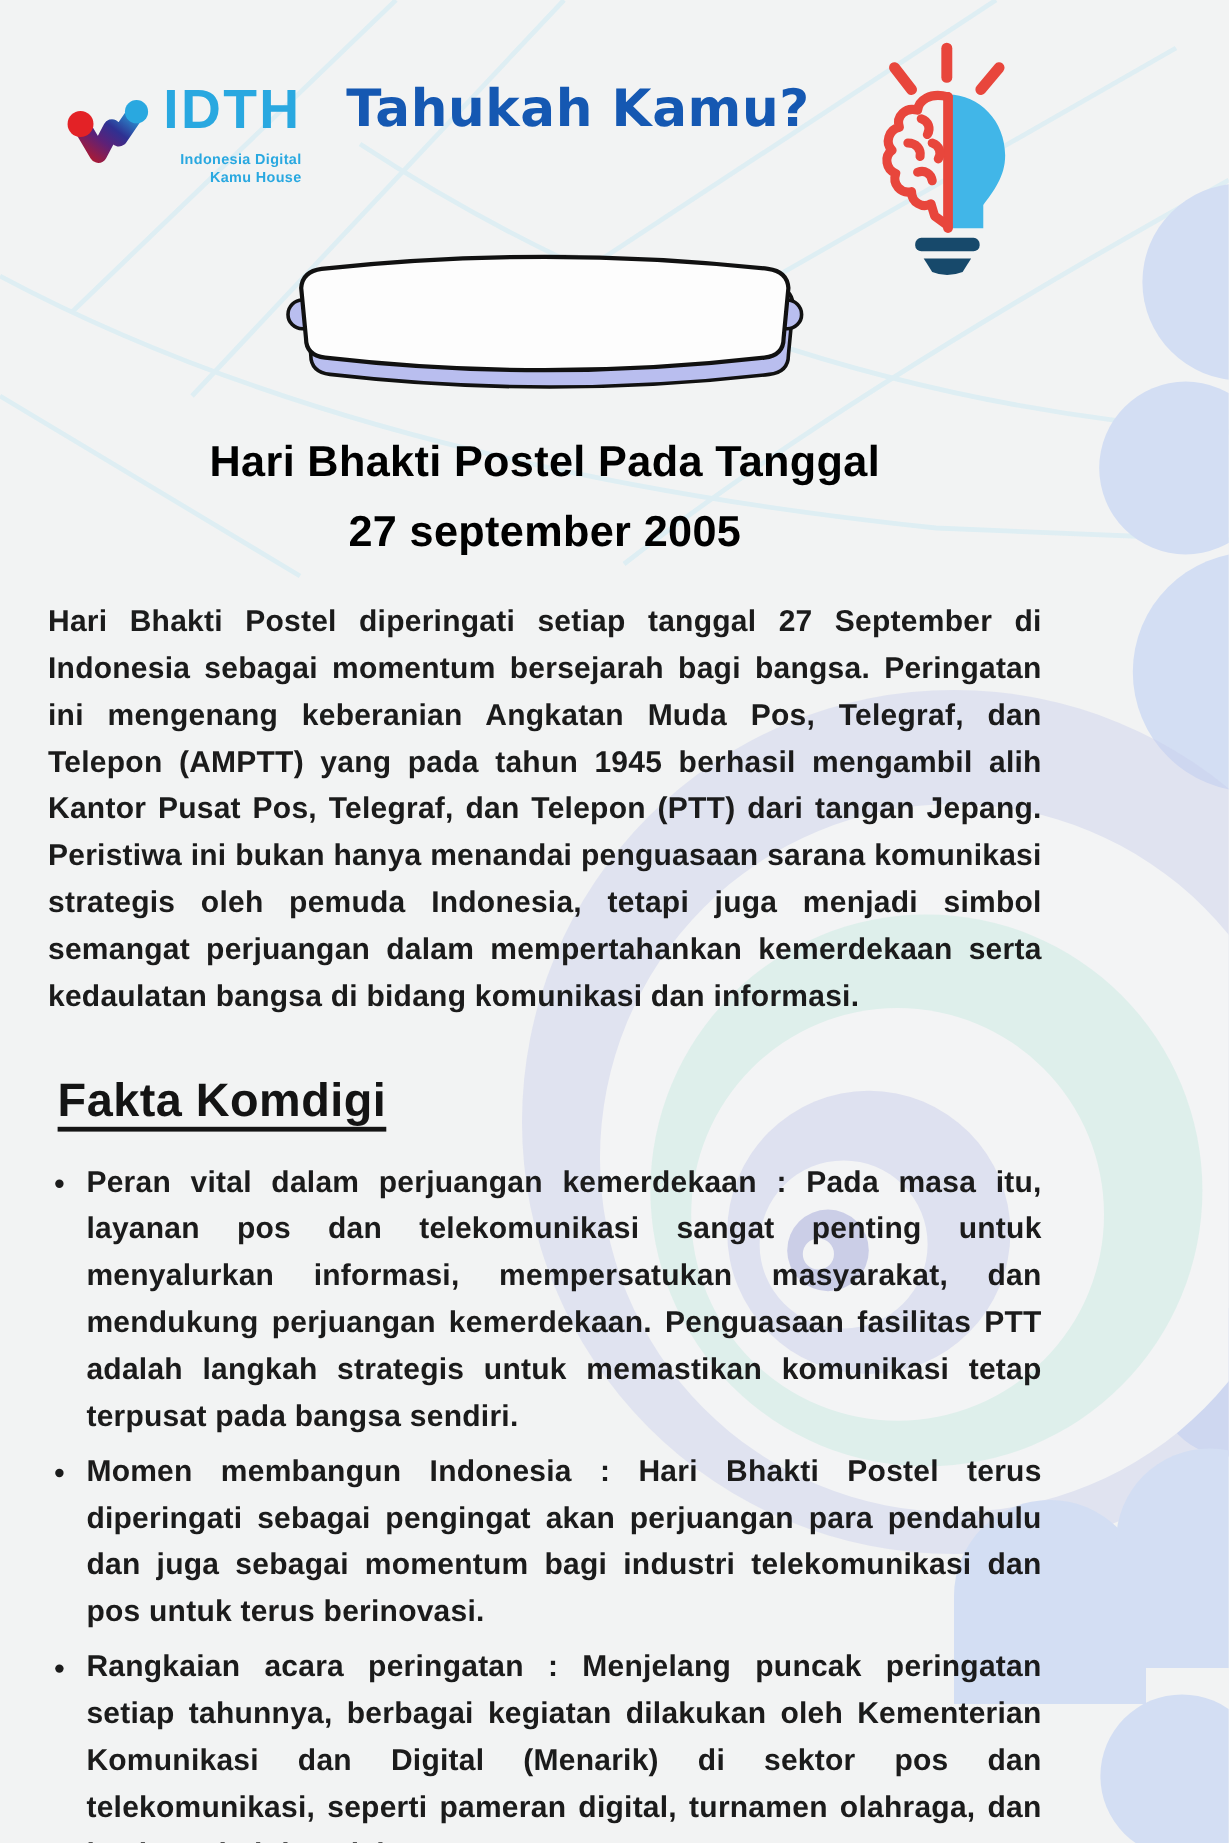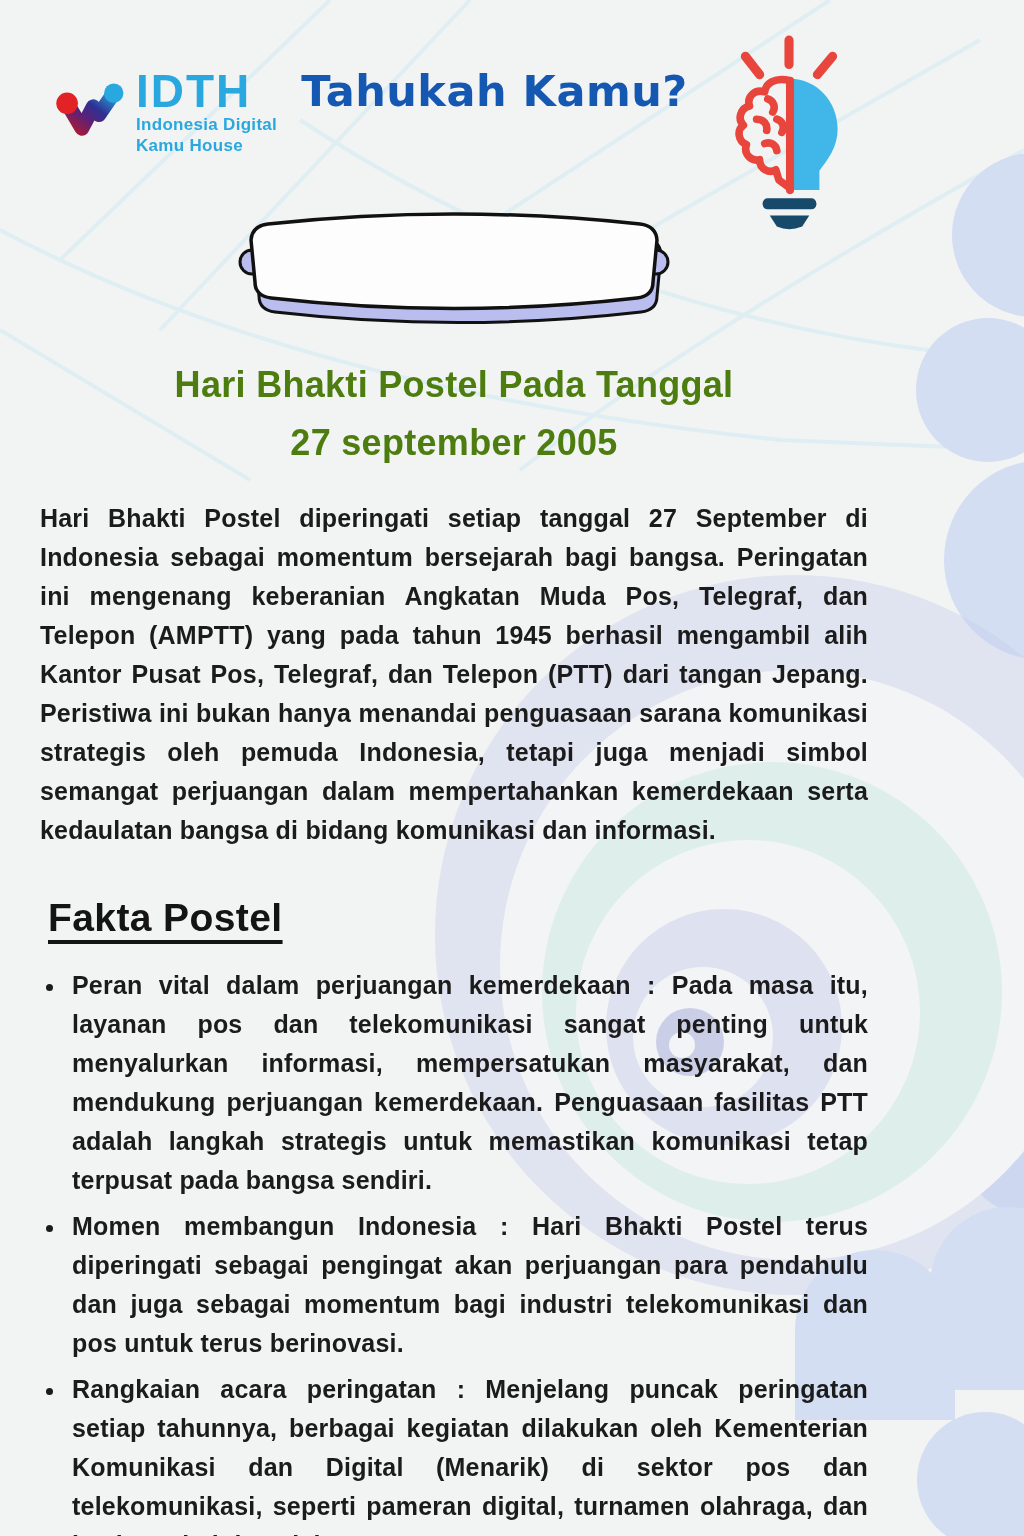--- a/index.html
+++ b/index.html
@@ -32,22 +32,22 @@
     height: 200px;
   }
   .logo-block { display: flex; align-items: flex-start; margin-top: 52px; }
   .logo-mark { width: 78px; height: 66px; margin-right: 6px; margin-top: 6px; }
   .logo-text-col { display: flex; flex-direction: column; }
   .logo-acronym {
     font-size: 46px; font-weight: 800; color: #29a8e0;
     letter-spacing: 2px; line-height: 0.95;
   }
   .logo-tagline {
-    font-size: 17px; font-weight: 700; color: #29a8e0;
-    line-height: 1.25; margin-top: 0; letter-spacing: 0.3px;
+    font-size: 12px; font-weight: 700; color: #29a8e0;
+    line-height: 1.25; margin-top: 12px; letter-spacing: 0.3px; text-align: right;
   }
   .main-title {
     margin-top: 48px;
     font-family: "DejaVu Sans", sans-serif;
     font-size: 43px;
     font-weight: 900;
     color: #1558b2;
     letter-spacing: 0.5px;
     white-space: nowrap;
   }
@@ -70,21 +70,21 @@
     color: #1b6b9e;
     letter-spacing: 0.5px;
   }
 
   
   .heading {
     margin-top: 30px;
     text-align: center;
     font-size: 36px;
     font-weight: 800;
-    color: #4d7c0f;
+    color: #000000;
     line-height: 1.6;
     letter-spacing: 0.3px;
   }
 
   
   .intro {
     margin: 28px 40px 0 40px;
     font-size: 25px;
     font-weight: 700;
     color: #1b1b1b;
@@ -238,21 +238,21 @@
       </svg>
     </div>
 
     <h1 class="heading">
       <span>Hari Bhakti Postel Pada Tanggal</span><br>
       <span>27 september 2005</span>
     </h1>
 
     <p class="intro">Hari Bhakti Postel diperingati setiap tanggal 27 September di Indonesia sebagai momentum bersejarah bagi bangsa. Peringatan ini mengenang keberanian Angkatan Muda Pos, Telegraf, dan Telepon (AMPTT) yang pada tahun 1945 berhasil mengambil alih Kantor Pusat Pos, Telegraf, dan Telepon (PTT) dari tangan Jepang. Peristiwa ini bukan hanya menandai penguasaan sarana komunikasi strategis oleh pemuda Indonesia, tetapi juga menjadi simbol semangat perjuangan dalam mempertahankan kemerdekaan serta kedaulatan bangsa di bidang komunikasi dan informasi.</p>
 
-    <h2 class="facts-title">Fakta Postel</h2>
+    <h2 class="facts-title">Fakta Komdigi</h2>
 
     <ul class="facts-list">
       <li>Peran vital dalam perjuangan kemerdekaan : Pada masa itu, layanan pos dan telekomunikasi sangat penting untuk menyalurkan informasi, mempersatukan masyarakat, dan mendukung perjuangan kemerdekaan. Penguasaan fasilitas PTT adalah langkah strategis untuk memastikan komunikasi tetap terpusat pada bangsa sendiri.</li>
       <li>Momen membangun Indonesia : Hari Bhakti Postel terus diperingati sebagai pengingat akan perjuangan para pendahulu dan juga sebagai momentum bagi industri telekomunikasi dan pos untuk terus berinovasi.</li>
       <li>Rangkaian acara peringatan : Menjelang puncak peringatan setiap tahunnya, berbagai kegiatan dilakukan oleh Kementerian Komunikasi dan Digital (Menarik) di sektor pos dan telekomunikasi, seperti pameran digital, turnamen olahraga, dan kegiatan bakti sosial.</li>
     </ul>
 
   </div>
 </div>
 

